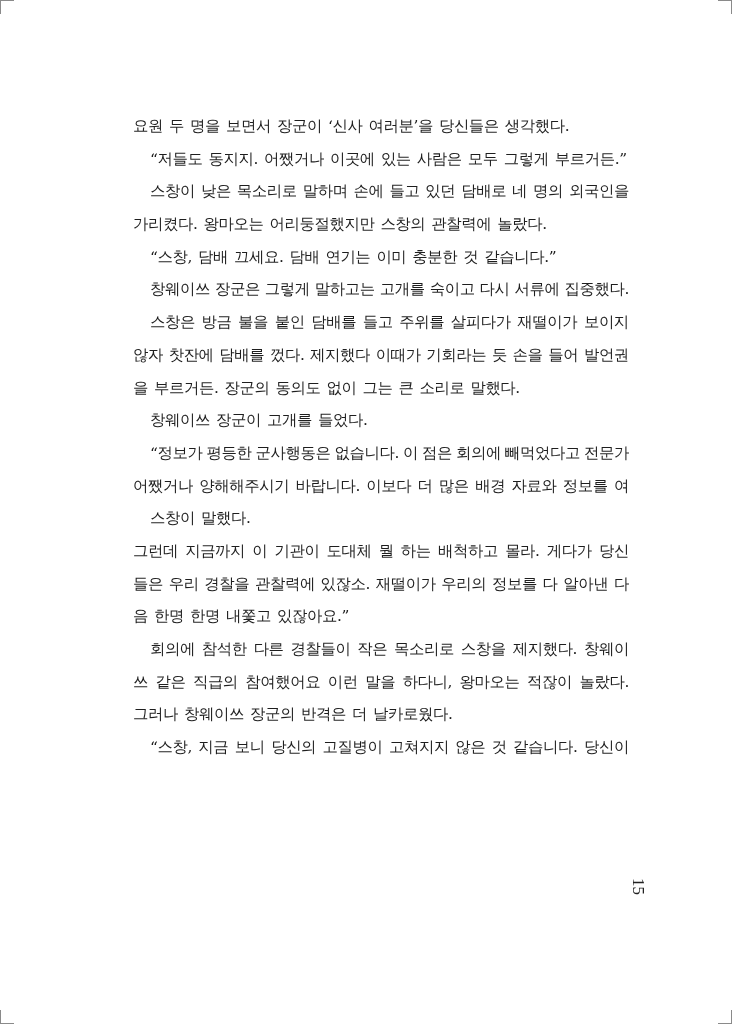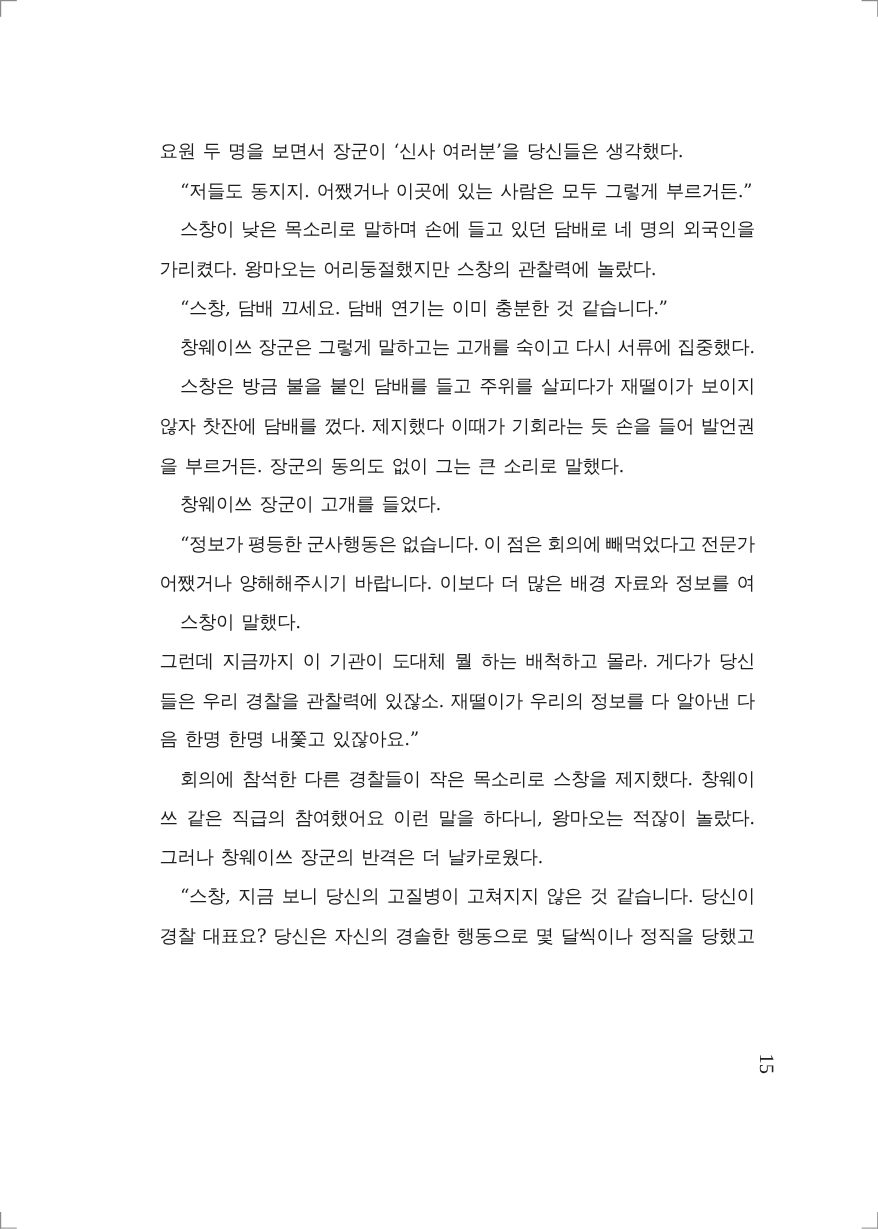--- a/index.html
+++ b/index.html
@@ -268,27 +268,15 @@
       <span class="word">지금</span>
       <span class="word">보니</span>
       <span class="word">당신의</span>
       <span class="word">고질병이</span>
       <span class="word">고쳐지지</span>
       <span class="word">않은</span>
       <span class="word">것</span>
       <span class="word">같습니다.</span>
       <span class="word">당신이</span>
     </div>
-    <div class="line">
-      <span class="word">경찰</span>
-      <span class="word">대표요?</span>
-      <span class="word">당신은</span>
-      <span class="word">자신의</span>
-      <span class="word">경솔한</span>
-      <span class="word">행동으로</span>
-      <span class="word">몇</span>
-      <span class="word">달씩이나</span>
-      <span class="word">정직을</span>
-      <span class="word">당했고</span>
-    </div>
   </div>
 
 <div class="page-number">15</div>
 
 </body></html>

